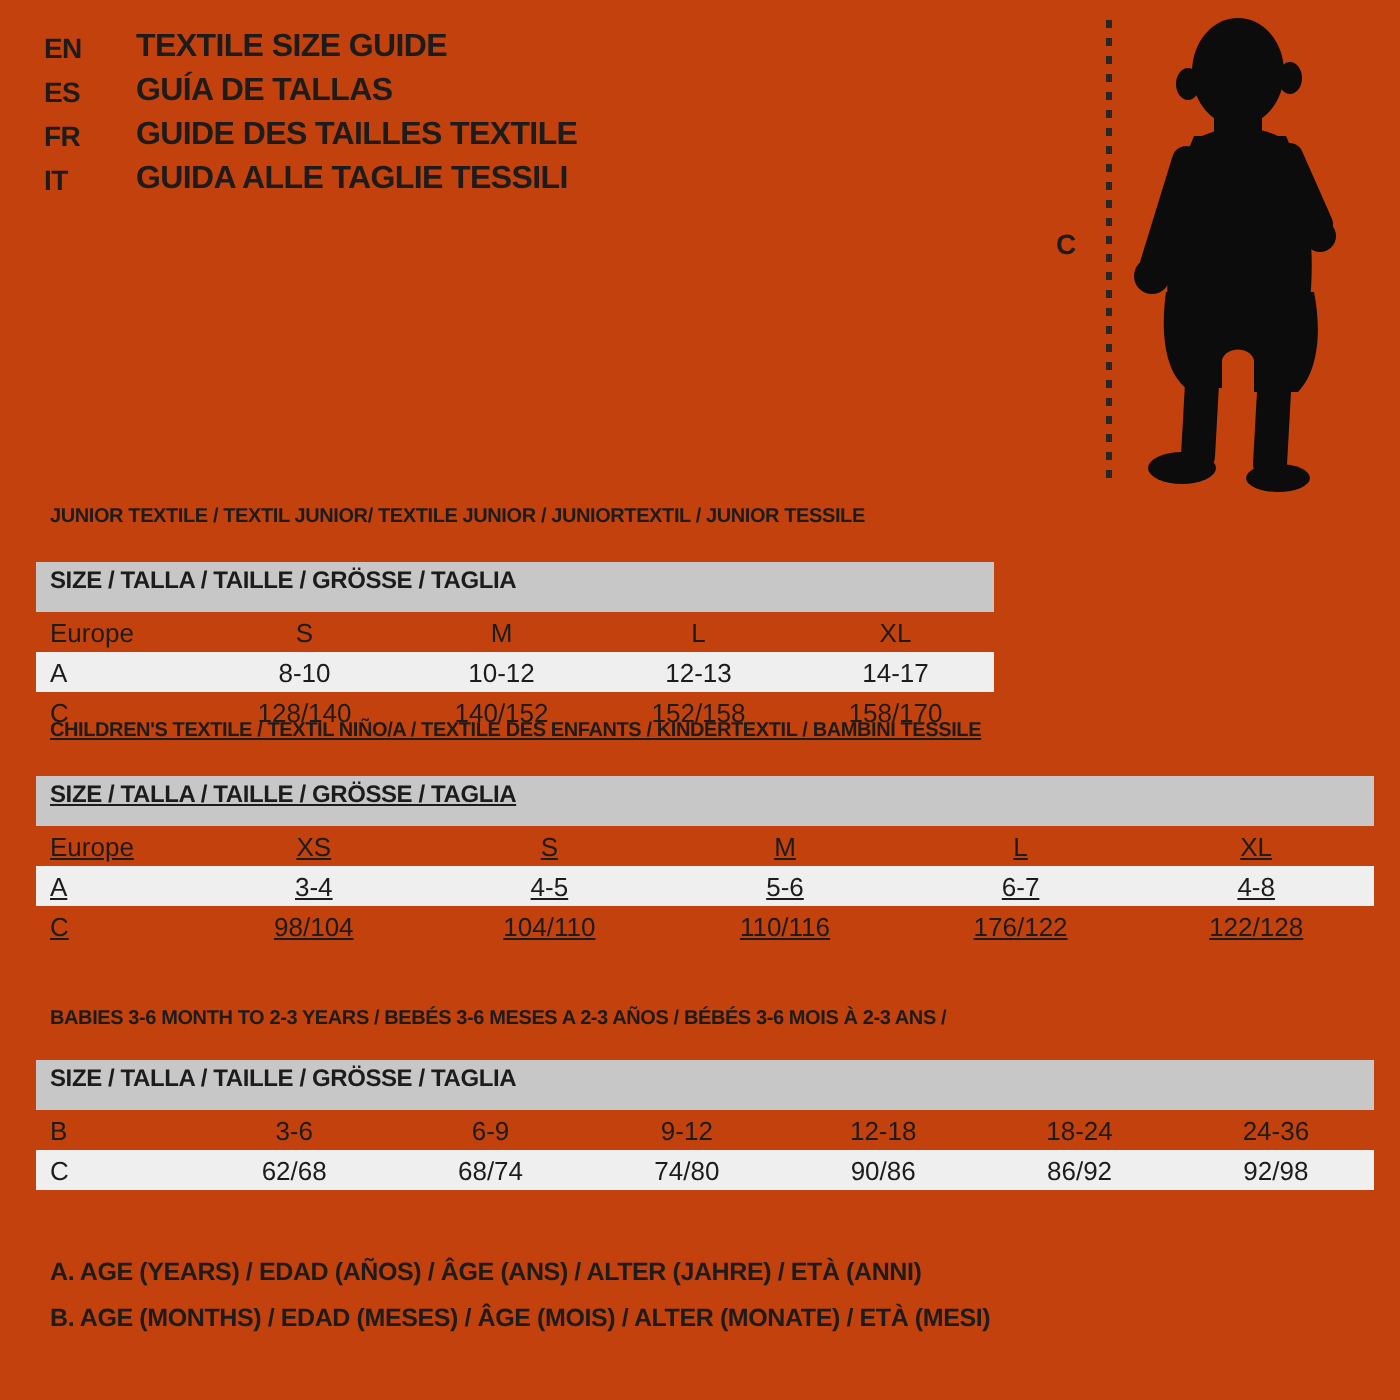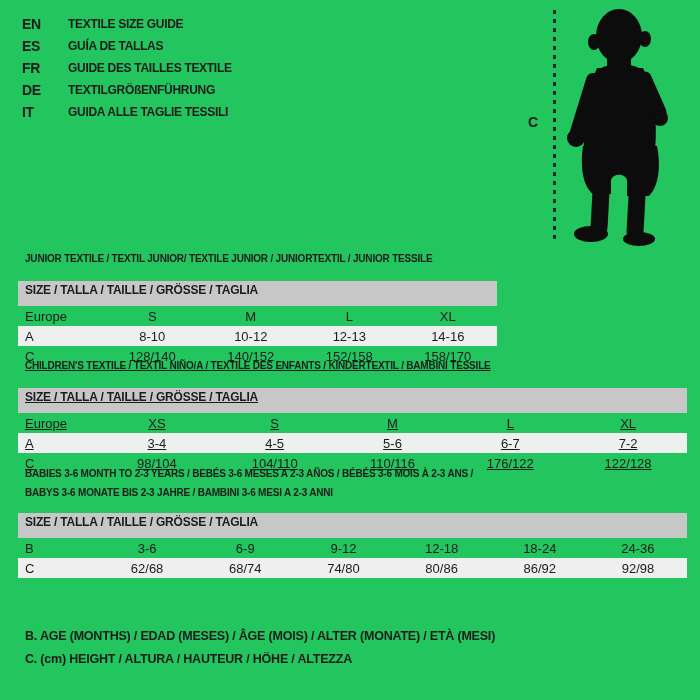--- a/index.html
+++ b/index.html
@@ -4,42 +4,42 @@
 <style>
   * { margin:0; padding:0; box-sizing:border-box; }
   html,body { width:700px; height:700px; }
   body {
     background:#ffffff;
     font-family:"Liberation Sans", sans-serif;
     color:#1c1c1c;
     position:relative;
     overflow:hidden;
   }
-  .canvas { position:absolute; inset:0; background:#22c55e; }
+  .canvas { position:absolute; inset:0; background:#c2410c; }
 
   
   .lang-list { position:absolute; top:13px; left:22px; }
   .lang-row { display:flex; height:22px; align-items:center; }
   .lang-code { width:46px; font-weight:bold; font-size:14px; letter-spacing:-0.3px; }
-  .lang-title { font-weight:bold; font-size:12px; letter-spacing:-0.3px; white-space:nowrap; }
+  .lang-title { font-weight:bold; font-size:16px; letter-spacing:-0.3px; white-space:nowrap; }
 
   
   .figure { position:absolute; top:4px; left:526px; width:160px; height:246px; }
   .c-label { position:absolute; left:2px; top:110px; font-weight:bold; font-size:14px; }
   .dashed-line {
     position:absolute; left:27px; top:6px; width:3px; height:234px;
     background:repeating-linear-gradient(to bottom, #272727 0 4px, transparent 4px 9px);
   }
   .figure svg { position:absolute; left:40px; top:2px; }
 
   
   .section { position:absolute; left:18px; width:669px; }
   .section-0 { top:249px; }
   .section-1 { top:356px;text-decoration:underline; }
-  .section-2 { top:464px; }
+  .section-2 { top:500px; }
   .sec-title-line { margin-left:7px; font-weight:bold; font-size:10px; letter-spacing:-0.2px; line-height:19px; white-space:nowrap; }
   .stable { margin-top:13px; width:669px; }
   .section-0 .stable { width:479px; }
   .section-2 .stable { margin-top:11px; }
   .thead {
     height:25px; line-height:19px; background:#c7c7c7;
     padding-left:7px; font-weight:bold; font-size:12px; letter-spacing:-0.2px;
   }
   .trow { display:flex; height:20px; align-items:center; font-size:13px; }
   .trow.shaded { background:#efefef; }
@@ -63,24 +63,20 @@
       </div>
       <div class="lang-row">
         <span class="lang-code">ES</span>
         <span class="lang-title">GUÍA DE TALLAS</span>
       </div>
       <div class="lang-row">
         <span class="lang-code">FR</span>
         <span class="lang-title">GUIDE DES TAILLES TEXTILE</span>
       </div>
       <div class="lang-row">
-        <span class="lang-code">DE</span>
-        <span class="lang-title">TEXTILGRÖßENFÜHRUNG</span>
-      </div>
-      <div class="lang-row">
         <span class="lang-code">IT</span>
         <span class="lang-title">GUIDA ALLE TAGLIE TESSILI</span>
       </div>
     </div>
 
   <div class="figure">
     <span class="c-label">C</span>
     <div class="dashed-line"></div>
     <svg width="112" height="240" viewBox="0 0 110 240">
       <g fill="#0c0c0c" stroke="none">
@@ -125,21 +121,21 @@
             <span class="cell">S</span>
             <span class="cell">M</span>
             <span class="cell">L</span>
             <span class="cell">XL</span>
           </div>
           <div class="trow shaded">
             <span class="lbl">A</span>
             <span class="cell">8-10</span>
             <span class="cell">10-12</span>
             <span class="cell">12-13</span>
-            <span class="cell">14-16</span>
+            <span class="cell">14-17</span>
           </div>
           <div class="trow">
             <span class="lbl">C</span>
             <span class="cell">128/140</span>
             <span class="cell">140/152</span>
             <span class="cell">152/158</span>
             <span class="cell">158/170</span>
           </div>
         </div>
       </section>
@@ -156,59 +152,58 @@
             <span class="cell">M</span>
             <span class="cell">L</span>
             <span class="cell">XL</span>
           </div>
           <div class="trow shaded">
             <span class="lbl">A</span>
             <span class="cell">3-4</span>
             <span class="cell">4-5</span>
             <span class="cell">5-6</span>
             <span class="cell">6-7</span>
-            <span class="cell">7-2</span>
+            <span class="cell">4-8</span>
           </div>
           <div class="trow">
             <span class="lbl">C</span>
             <span class="cell">98/104</span>
             <span class="cell">104/110</span>
             <span class="cell">110/116</span>
             <span class="cell">176/122</span>
             <span class="cell">122/128</span>
           </div>
         </div>
       </section>
       <section class="section section-2">
         <div class="sec-title">
           <div class="sec-title-line">BABIES 3-6 MONTH TO 2-3 YEARS / BEBÉS 3-6 MESES A 2-3 AÑOS / BÉBÉS 3-6 MOIS À 2-3 ANS /</div>
-          <div class="sec-title-line">BABYS 3-6 MONATE BIS 2-3 JAHRE / BAMBINI 3-6 MESI A 2-3 ANNI</div>
         </div>
         <div class="stable">
           <div class="thead">SIZE / TALLA / TAILLE / GRÖSSE / TAGLIA</div>
           <div class="trow">
             <span class="lbl">B</span>
             <span class="cell">3-6</span>
             <span class="cell">6-9</span>
             <span class="cell">9-12</span>
             <span class="cell">12-18</span>
             <span class="cell">18-24</span>
             <span class="cell">24-36</span>
           </div>
           <div class="trow shaded">
             <span class="lbl">C</span>
             <span class="cell">62/68</span>
             <span class="cell">68/74</span>
             <span class="cell">74/80</span>
-            <span class="cell">80/86</span>
+            <span class="cell">90/86</span>
             <span class="cell">86/92</span>
             <span class="cell">92/98</span>
           </div>
         </div>
       </section>
     </div>
 
   <div class="notes" id="notes">
+      <div class="note-line">A. AGE (YEARS) / EDAD (AÑOS) / ÂGE (ANS) / ALTER (JAHRE) / ETÀ (ANNI)</div>
       <div class="note-line">B. AGE (MONTHS) / EDAD (MESES) / ÂGE (MOIS) / ALTER (MONATE) / ETÀ (MESI)</div>
-      <div class="note-line">C. (cm) HEIGHT / ALTURA / HAUTEUR / HÖHE / ALTEZZA</div>
     </div>
 
 </div>
 
 </body></html>

